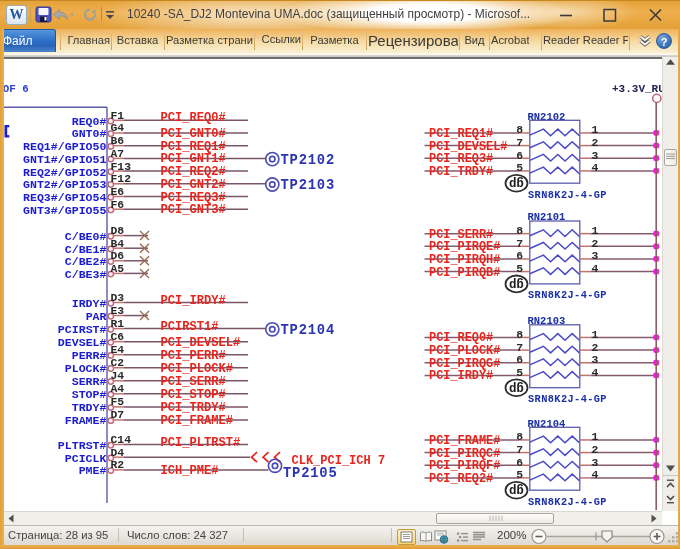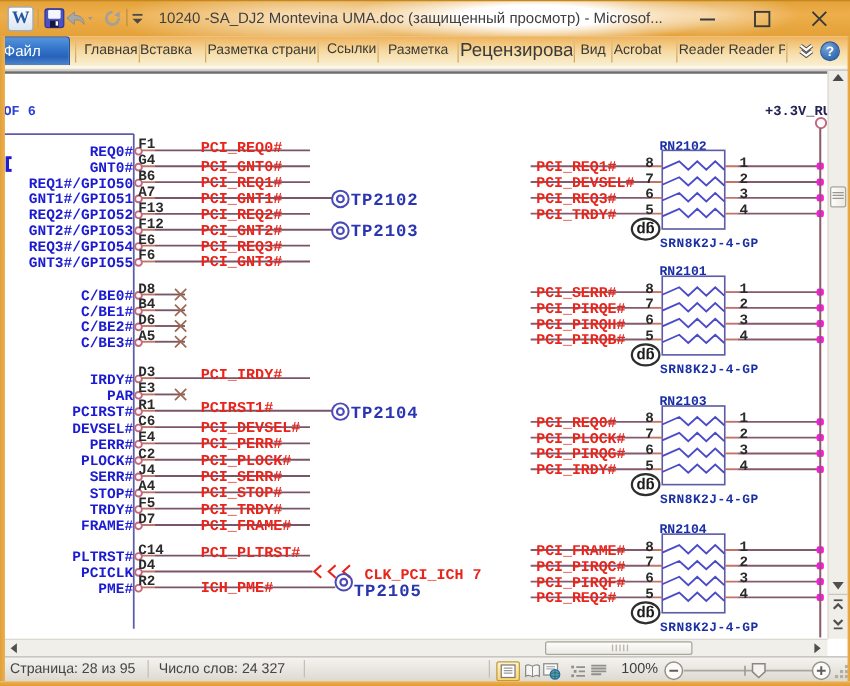--- a/index.html
+++ b/index.html
@@ -43,21 +43,21 @@
 
 <svg class="abs" style="left:555px;top:5px" width="120" height="20">
  <line x1="5" y1="10.5" x2="17" y2="10.5" stroke="#3a3a3a" stroke-width="1.6"></line>
  <rect x="49" y="4.5" width="11.5" height="11.5" fill="none" stroke="#3a3a3a" stroke-width="1.5"></rect>
  <path d="M95 4.5 L106 15.5 M106 4.5 L95 15.5" stroke="#3a3a3a" stroke-width="1.6"></path>
 </svg>
 
 <div class="abs" style="left:0;top:29px;width:680px;height:24px;background:linear-gradient(#efb25a,#f6dda8 55%,#faf0d5)"></div>
 <div style="position:absolute;left:62px;top:29px;width:48px;height:23px;overflow:hidden;text-align:right;line-height:23px;font-size:11.2px;color:#3a3a3a;white-space:nowrap">Главная</div>
 <div style="position:absolute;left:111px;top:31px;width:1px;height:19px;background:linear-gradient(#e4c182,#cfa45b)"></div>
-<div style="position:absolute;left:112px;top:29px;width:51px;height:23px;overflow:hidden;text-align:left;line-height:23px;font-size:11.2px;color:#3a3a3a;white-space:nowrap">Вставка</div>
+<div style="position:absolute;left:112px;top:29px;width:51px;height:23px;overflow:hidden;text-align:center;line-height:23px;font-size:11.2px;color:#3a3a3a;white-space:nowrap">Вставка</div>
 <div style="position:absolute;left:164px;top:31px;width:1px;height:19px;background:linear-gradient(#e4c182,#cfa45b)"></div>
 <div style="position:absolute;left:166px;top:29px;width:87px;height:23px;overflow:hidden;text-align:center;line-height:23px;font-size:11.2px;color:#3a3a3a;white-space:nowrap">Разметка страниц</div>
 <div style="position:absolute;left:254px;top:31px;width:1px;height:19px;background:linear-gradient(#e4c182,#cfa45b)"></div>
 <div style="position:absolute;left:256px;top:28px;width:45px;height:37px;overflow:hidden;text-align:right;line-height:23px;font-size:11.2px;color:#3a3a3a;white-space:nowrap">Ссылки</div>
 <div style="position:absolute;left:302px;top:31px;width:1px;height:19px;background:linear-gradient(#e4c182,#cfa45b)"></div>
 <div style="position:absolute;left:304px;top:29px;width:61px;height:23px;overflow:hidden;text-align:center;line-height:23px;font-size:11.2px;color:#3a3a3a;white-space:nowrap">Разметка</div>
 <div style="position:absolute;left:366px;top:31px;width:1px;height:19px;background:linear-gradient(#e4c182,#cfa45b)"></div>
 <div style="position:absolute;left:368px;top:29px;width:90px;height:23px;overflow:hidden;text-align:left;line-height:23px;font-size:15px;color:#3a3a3a;white-space:nowrap">Рецензирование</div>
 <div style="position:absolute;left:459px;top:31px;width:1px;height:19px;background:linear-gradient(#e4c182,#cfa45b)"></div>
 <div style="position:absolute;left:461px;top:29px;width:27px;height:23px;overflow:hidden;text-align:center;line-height:23px;font-size:11.2px;color:#3a3a3a;white-space:nowrap">Вид</div>
@@ -489,21 +489,21 @@
  <rect x="1" y="1.5" width="2.2" height="2.2" fill="#8f8f8b"></rect>
     <path d="M5 2.6 H12" stroke="#8f8f8b" stroke-width="1.4"></path>
  <rect x="3" y="5" width="2.2" height="2.2" fill="#8f8f8b"></rect>
     <path d="M7 6.1 H12" stroke="#8f8f8b" stroke-width="1.4"></path>
  <rect x="1" y="8.5" width="2.2" height="2.2" fill="#8f8f8b"></rect>
     <path d="M5 9.6 H12" stroke="#8f8f8b" stroke-width="1.4"></path>
 </svg>
 <svg class="abs" style="left:472px;top:531px" width="14" height="12">
  <path d="M1 1.5 H13 M1 3.8 H13 M1 6.1 H13 M1 8.4 H9" stroke="#8f8f8b" stroke-width="1.5"></path>
 </svg>
-<div class="abs" style="left:497px;top:525px;height:20px;line-height:20px;font-size:11.5px;color:#3e3e3e">100%</div>
+<div class="abs" style="left:497px;top:525px;height:20px;line-height:20px;font-size:11.5px;color:#3e3e3e">200%</div>
 
 <svg class="abs" style="left:531px;top:528px" width="135" height="17">
  <circle cx="8" cy="8.5" r="7" fill="#fcfbf8" stroke="#94918a" stroke-width="1.2"></circle>
  <line x1="4.5" y1="8.5" x2="11.5" y2="8.5" stroke="#5e5e5e" stroke-width="1.6"></line>
  <line x1="16" y1="8.5" x2="119" y2="8.5" stroke="#a8a59d" stroke-width="1.4"></line>
  <line x1="65" y1="4.5" x2="65" y2="12.5" stroke="#98958d" stroke-width="1.2"></line>
  <path d="M71 3 H81 V9.5 L76 14 L71 9.5 Z" fill="#f4f3f0" stroke="#8a8780" stroke-width="1.2"></path>
  <circle cx="126" cy="8.5" r="7" fill="#fcfbf8" stroke="#94918a" stroke-width="1.2"></circle>
  <line x1="122.5" y1="8.5" x2="129.5" y2="8.5" stroke="#5e5e5e" stroke-width="1.6"></line>
  <line x1="126" y1="5" x2="126" y2="12" stroke="#5e5e5e" stroke-width="1.6"></line>

